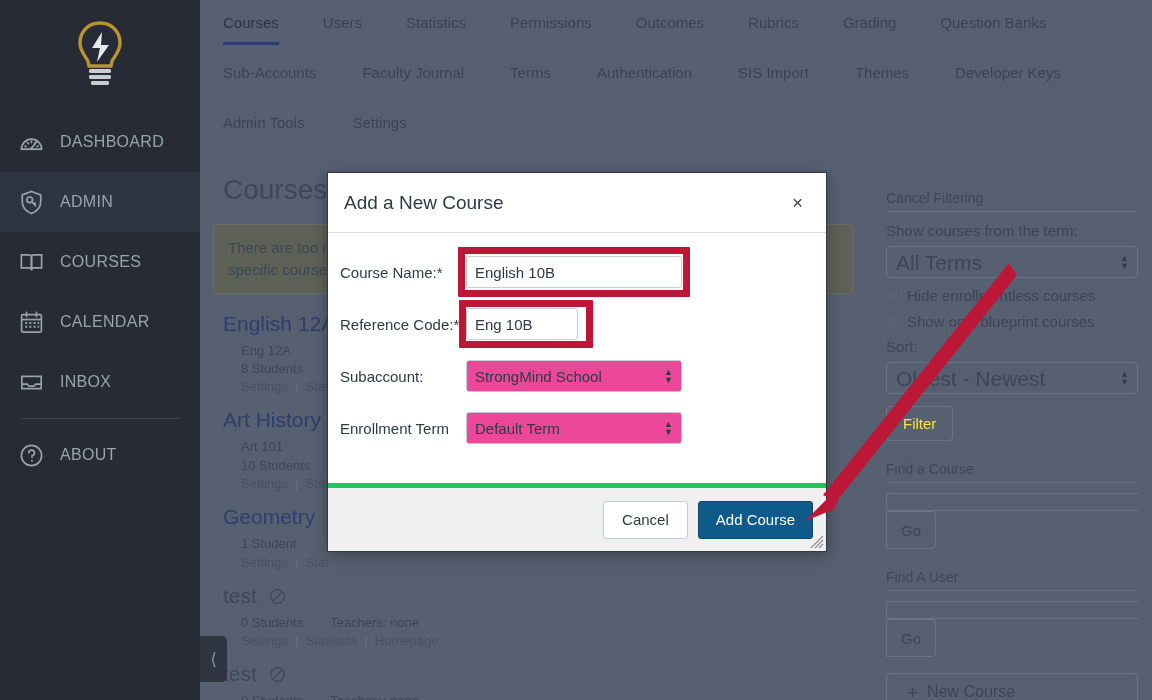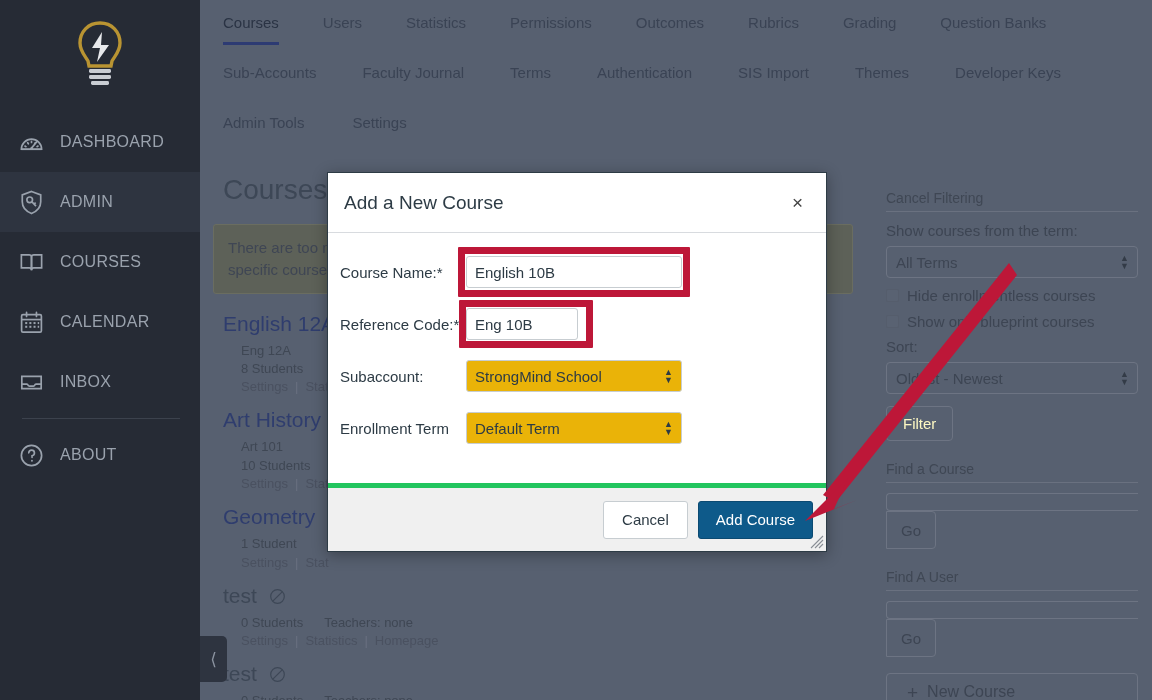--- a/index.html
+++ b/index.html
@@ -121,21 +121,21 @@
     width: 17px; height: 17px;
     vertical-align: -2px;
     margin-left: 6px;
   }
   .course-meta {
     margin-left: 18px;
     font-size: 13px;
     color: #3f4754;
     line-height: 1.42;
   }
-  .course-meta .mrow { display: flex; gap: 21px; }
+  .course-meta .mrow { display: flex; gap: 27px; }
   .course-links {
     margin-left: 18px;
     font-size: 13px;
     color: #4a5160;
     margin-top: 1px;
   }
   .course-links span { cursor: pointer; }
   .course-links .divider { color: #6a7080; margin: 0 7px; cursor: default; }
 
   
@@ -154,21 +154,21 @@
     border-bottom: 1px solid #6a7180;
     margin-bottom: 10px;
   }
   .rs-label { font-size: 15px; color: #3d4553; margin-bottom: 7px; }
   .rs-select {
     width: 100%; height: 32px;
     border: 1px solid #6d7483;
     border-radius: 4px;
     background: transparent;
     color: #3d4553;
-    font-size: 15px;
+    font-size: 21px;
     font-family: "Liberation Sans", sans-serif;
     padding: 0 32px 0 9px;
     appearance: none;
     -webkit-appearance: none;
     position: relative;
   }
   .sel-wrap { position: relative; }
   .sel-arrows {
     position: absolute; right: 9px; top: 50%;
     transform: translateY(-50%);
@@ -192,21 +192,21 @@
     flex: 0 0 13px;
   }
   .rs-btn {
     margin-top: 12px;
     height: 35px;
     min-width: 66px;
     padding: 0 16px;
     border: 1px solid #6d7483;
     border-radius: 4px;
     background: transparent;
-    color: #fef9c3;
+    color: #fde047;
     font-size: 15px;
     font-family: "Liberation Sans", sans-serif;
     cursor: pointer;
   }
   .rs-sect { margin-top: 20px; }
   .rs-searchrow { display: flex; width: 100%; flex-direction: column; }
   .rs-input {
     flex: 1;
     height: 38px;
     border: 1px solid #6d7483;
@@ -330,21 +330,21 @@
     z-index: 2;
   }
   .sel-in {
     width: 216px; height: 32px;
     border: 1px solid #c7cdd1;
     border-radius: 3px;
     font-size: 15px;
     font-family: "Liberation Sans", sans-serif;
     color: #2d3b45;
     padding: 0 26px 0 8px;
-    background: #eab308;
+    background: #ec4899;
     appearance: none;
     -webkit-appearance: none;
   }
   .sel-arrows-dark {
     position: absolute; right: 9px; top: 50%;
     transform: translateY(-50%);
     pointer-events: none;
     color: #2d3b45;
     font-size: 9px; line-height: 8px;
     text-align: center;

